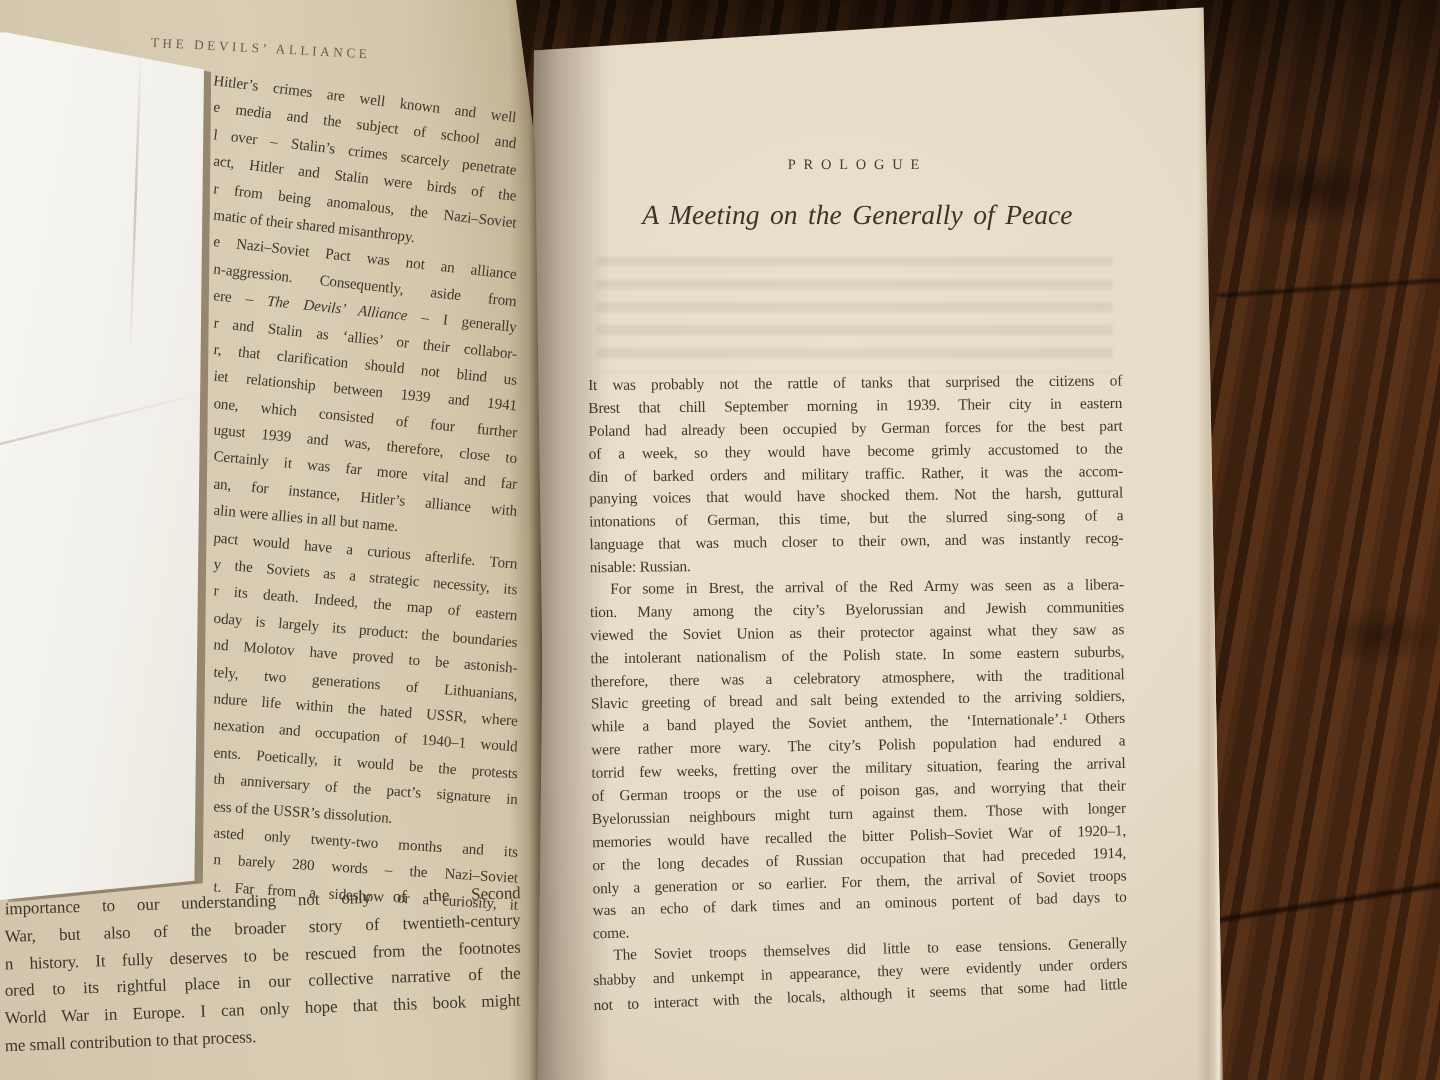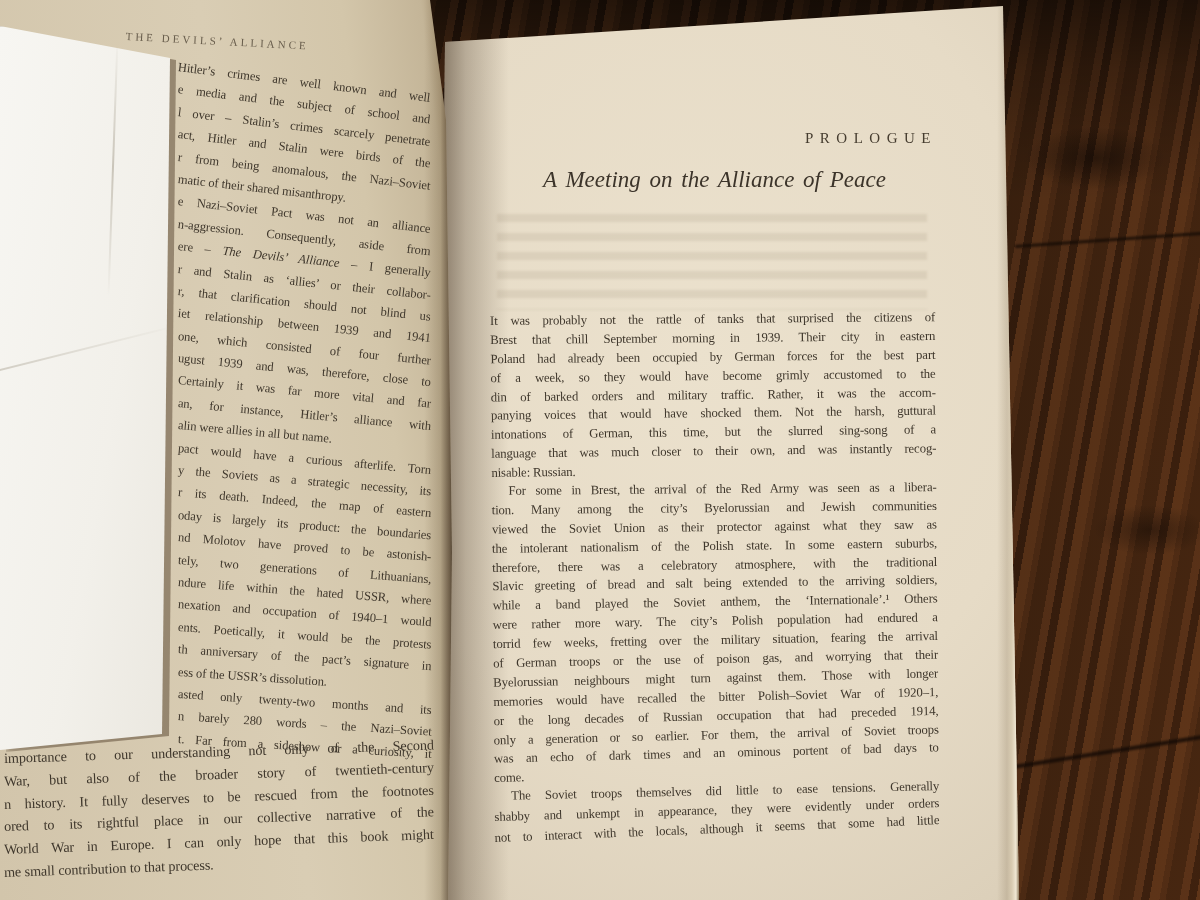--- a/index.html
+++ b/index.html
@@ -17,22 +17,22 @@
   .seam.s2{left:975px;top:752px;width:240px;height:4px;transform:rotate(-9deg);}
 
   
   .right-page{position:absolute;left:437px;top:6px;width:582px;height:894px;z-index:2;
     clip-path:polygon(8px 36px, 566px 0, 582px 894px, 0 894px);
     background:radial-gradient(120% 90% at 45% 38%, #ebe1cd 0%, #e6dbc6 50%, #dcd0ba 80%, #cfc2a8 100%);}
   .gutter-shadow{position:absolute;left:0;top:0;width:72px;height:100%;
     background:linear-gradient(90deg, rgba(45,28,12,0.55) 0%, rgba(45,28,12,0.25) 40%, rgba(45,28,12,0) 100%);}
   .fore-edge{position:absolute;right:0;top:0;width:22px;height:100%;
     background:linear-gradient(90deg, rgba(120,100,70,0) 0%, rgba(120,100,70,0.22) 45%, #d9ccb2 68%, #f0e7d3 86%, #8d7a5c 100%);}
-  .rp-heading{position:absolute;left:55px;top:124px;width:445px;text-align:right;
-    font-size:15px;letter-spacing:6.5px;color:#453c2f;}
+  .rp-heading{position:absolute;left:55px;top:124px;width:445px;text-align:center;
+    font-size:12px;letter-spacing:6.5px;color:#453c2f;}
   .rp-title{position:absolute;left:55px;top:161px;width:445px;text-align:center;
     font-style:italic;font-size:23px;color:#3c342a;word-spacing:3px;}
   .ghost-lines{position:absolute;left:60px;top:208px;width:430px;height:96px;
     background:repeating-linear-gradient(180deg, rgba(135,120,95,0.13) 0 8px, rgba(135,120,95,0) 8px 19px);
     filter:blur(1.2px);}
   .rp-body{position:absolute;left:53px;top:306px;width:445px;transform:rotate(-0.5deg);transform-origin:0 0;}
   .rp-body .bline{height:18.9px;line-height:18.9px;font-size:12.8px;letter-spacing:-0.15px;}
   .para.indent .bline:first-child{text-indent:17px;}
 
   
@@ -70,21 +70,21 @@
 
 <div class="scene">
 
   <div class="seam s1"></div>
   <div class="seam s2"></div>
 
   <div class="right-page">
     <div class="gutter-shadow"></div>
     <div class="fore-edge"></div>
     <div class="rp-heading">PROLOGUE</div>
-    <div class="rp-title">A Meeting on the Alliance of Peace</div>
+    <div class="rp-title">A Meeting on the Generally of Peace</div>
     <div class="ghost-lines"></div>
     <div class="rp-body">
       <div class="para">
           <div class="bline">It was probably not the rattle of tanks that surprised the citizens of</div>
           <div class="bline" style="transform: rotate(-0.03deg);">Brest that chill September morning in 1939. Their city in eastern</div>
           <div class="bline" style="transform: rotate(-0.06deg);">Poland had already been occupied by German forces for the best part</div>
           <div class="bline" style="transform: rotate(-0.09deg);">of a week, so they would have become grimly accustomed to the</div>
           <div class="bline" style="transform: rotate(-0.12deg);">din of barked orders and military traffic. Rather, it was the accom-</div>
           <div class="bline" style="transform: rotate(-0.15deg);">panying voices that would have shocked them. Not the harsh, guttural</div>
           <div class="bline" style="transform: rotate(-0.18deg);">intonations of German, this time, but the slurred sing-song of a</div>

